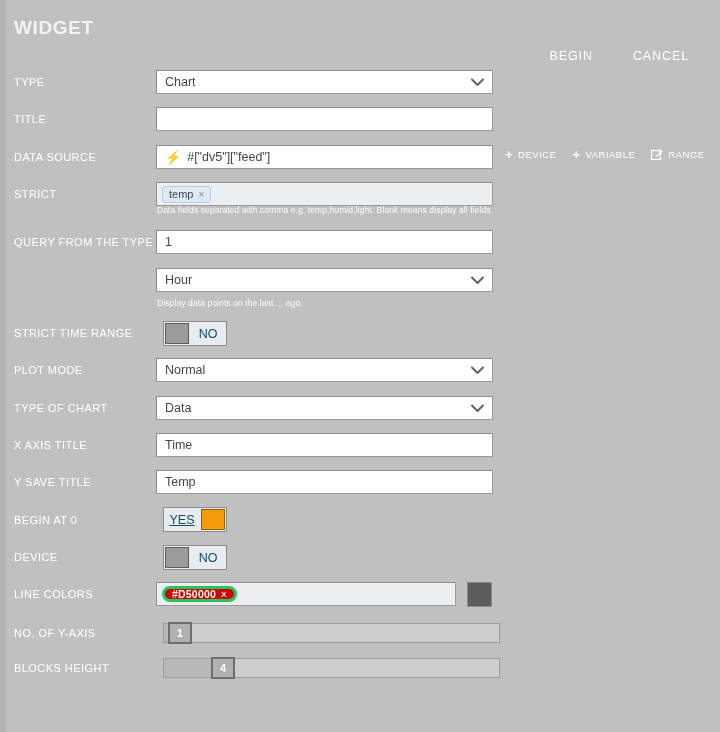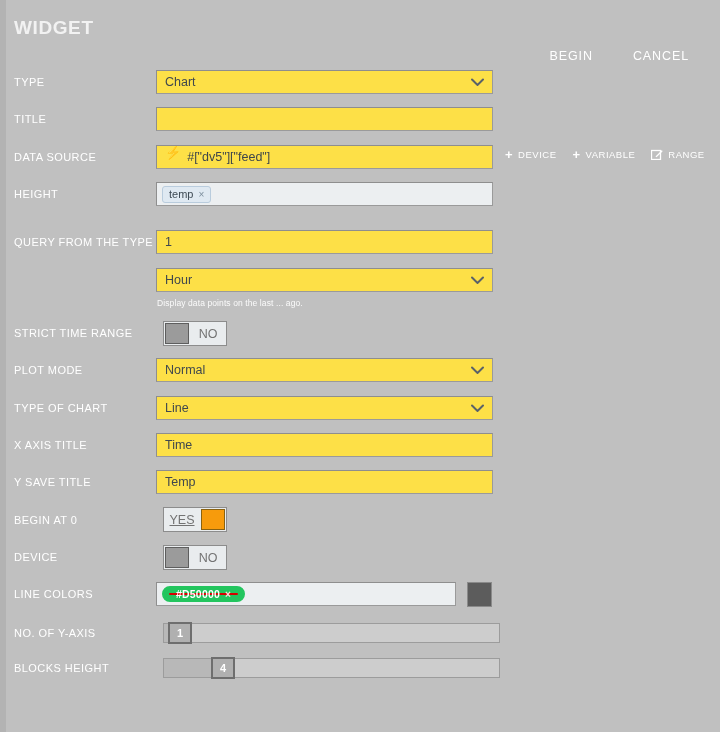--- a/index.html
+++ b/index.html
@@ -72,30 +72,31 @@
     white-space: nowrap;
     line-height: 12px;
   }
 
   
   .field {
     position: absolute;
     left: 150px;
     width: 337px;
     height: 24px;
-    background: #fde047;
+    background: #ffffff;
     border: 1px solid #9a9a9a;
     border-top-color: #8e8e8e;
     border-left-color: #8e8e8e;
     font-size: 12.5px;
     color: #40484d;
     font-family: inherit;
     padding: 0 8px;
     line-height: 22px;
     display: flex;
+    align-items: center;
     white-space: nowrap;
     overflow: hidden;
   }
   .field.sel { padding-right: 26px; }
   .chev {
     position: absolute;
     right: 8px; top: 50%;
     transform: translateY(-50%);
     width: 13px; height: 8px;
     pointer-events: none;
@@ -170,21 +171,21 @@
     border-radius: 3px;
     background: #dfe9f2;
     border: 1px solid #b9ccdd;
     color: #3d4a54;
     cursor: default;
   }
   .chip .x { font-size: 10px; color: #7d8f9e; cursor: pointer; }
 
   .chip.red {
     background: #d50000;
-    border: 7px solid #22c55e;
+    border: 3px solid #22c55e;
     border-radius: 9px;
     color: #ffffff;
     font-size: 10.5px;
     height: 16px;
     padding: 0 7px;
     font-weight: bold;
     letter-spacing: 0.2px;
   }
   .chip.red .x { color: #ffdede; }
 
@@ -201,21 +202,21 @@
   }
   .toggle .knob {
     width: 24px; height: 21px;
     border: 1px solid #5e5e5e;
     margin: 0 1px;
   }
   .toggle .tg-txt {
     flex: 1;
     text-align: center;
     font-size: 12.5px;
-    color: #737373;
+    color: #0c4a6e;
   }
   .toggle.off .knob { background: #9b9b9b; order: 0; }
   .toggle.off .tg-txt { order: 1; }
   .toggle.on .knob { background: #f79b0c; border-color: #8a6210; order: 1; }
   .toggle.on .tg-txt { order: 0; text-decoration: underline; }
 
   
   .swatch {
     position: absolute;
     left: 461px;
@@ -302,27 +303,28 @@
         <span>
           <svg class="edit-ic" viewBox="0 0 12 11">
             <rect x="0.5" y="1.5" width="9" height="9" fill="none" stroke="#ffffff" stroke-width="1.3"></rect>
             <path d="M4.5 7.5 L11 1 L11.5 2.5 L5.5 8.2 Z" fill="#ffffff"></path>
           </svg>
         </span>
         <span>RANGE</span>
       </div>
     </div>
 
-    <div class="lbl" style="top:188px">HEIGHT</div>
+    <div class="lbl" style="top:188px">STRICT</div>
     <div class="chipbox" style="top:182px">
       <span class="chip">
         <span>temp</span>
         <span class="x">×</span>
       </span>
     </div>
+    <div class="helper" style="top:205px">Data fields separated with comma e.g. temp,humid,light. Blank means display all fields.</div>
 
     <div class="lbl" style="top:236px">QUERY FROM THE TYPE</div>
     <div class="field" style="top:230px">
       <span>1</span>
     </div>
     <div class="field sel" style="top:268px">
       <span>Hour</span>
       <span class="chev">
         <svg viewBox="0 0 13 8">
             <path d="M1 1.5 L6.5 7 L12 1.5" stroke="#5a6268" stroke-width="2" fill="none" stroke-linecap="round"></path>
@@ -342,21 +344,21 @@
       <span>Normal</span>
       <span class="chev">
         <svg viewBox="0 0 13 8">
             <path d="M1 1.5 L6.5 7 L12 1.5" stroke="#5a6268" stroke-width="2" fill="none" stroke-linecap="round"></path>
           </svg>
       </span>
     </div>
 
     <div class="lbl" style="top:402px">TYPE OF CHART</div>
     <div class="field sel" style="top:396px">
-      <span>Line</span>
+      <span>Data</span>
       <span class="chev">
         <svg viewBox="0 0 13 8">
             <path d="M1 1.5 L6.5 7 L12 1.5" stroke="#5a6268" stroke-width="2" fill="none" stroke-linecap="round"></path>
           </svg>
       </span>
     </div>
 
     <div class="lbl" style="top:439px">X AXIS TITLE</div>
     <div class="field" style="top:433px">
       <span>Time</span>

